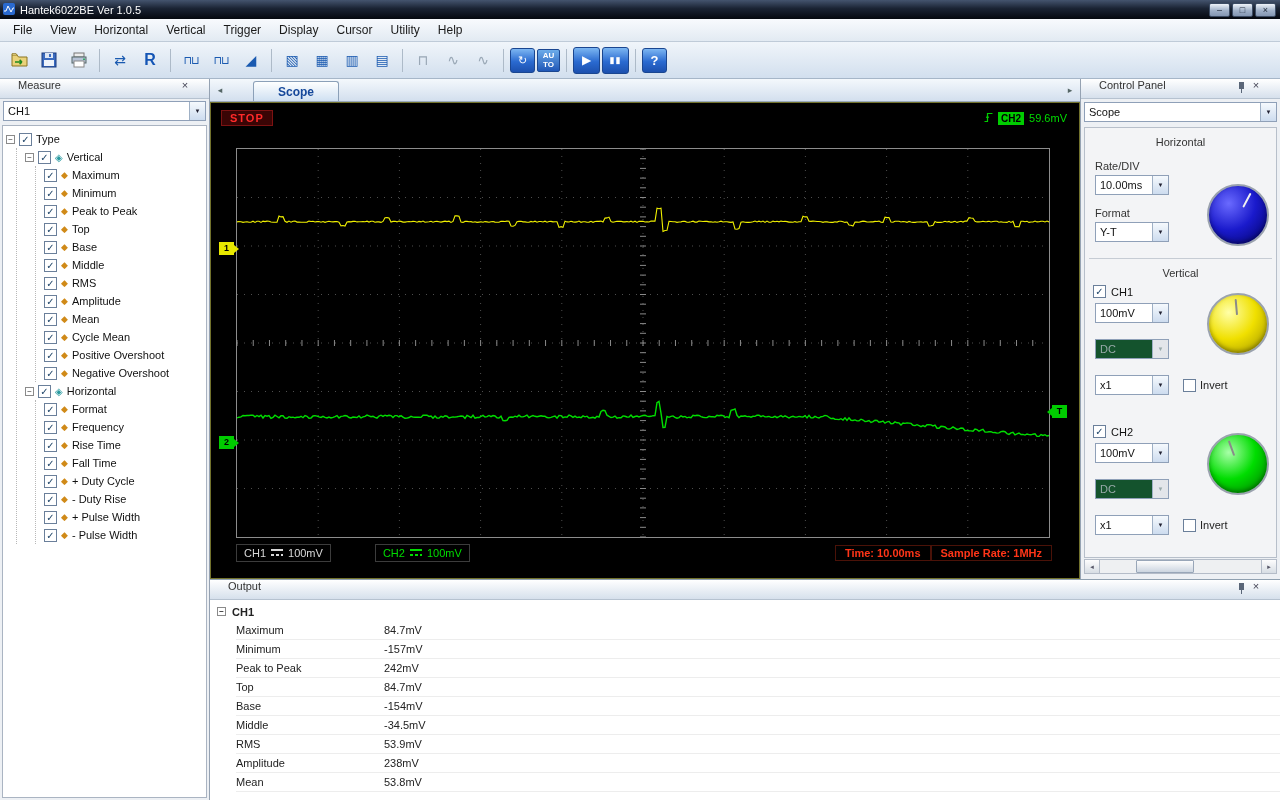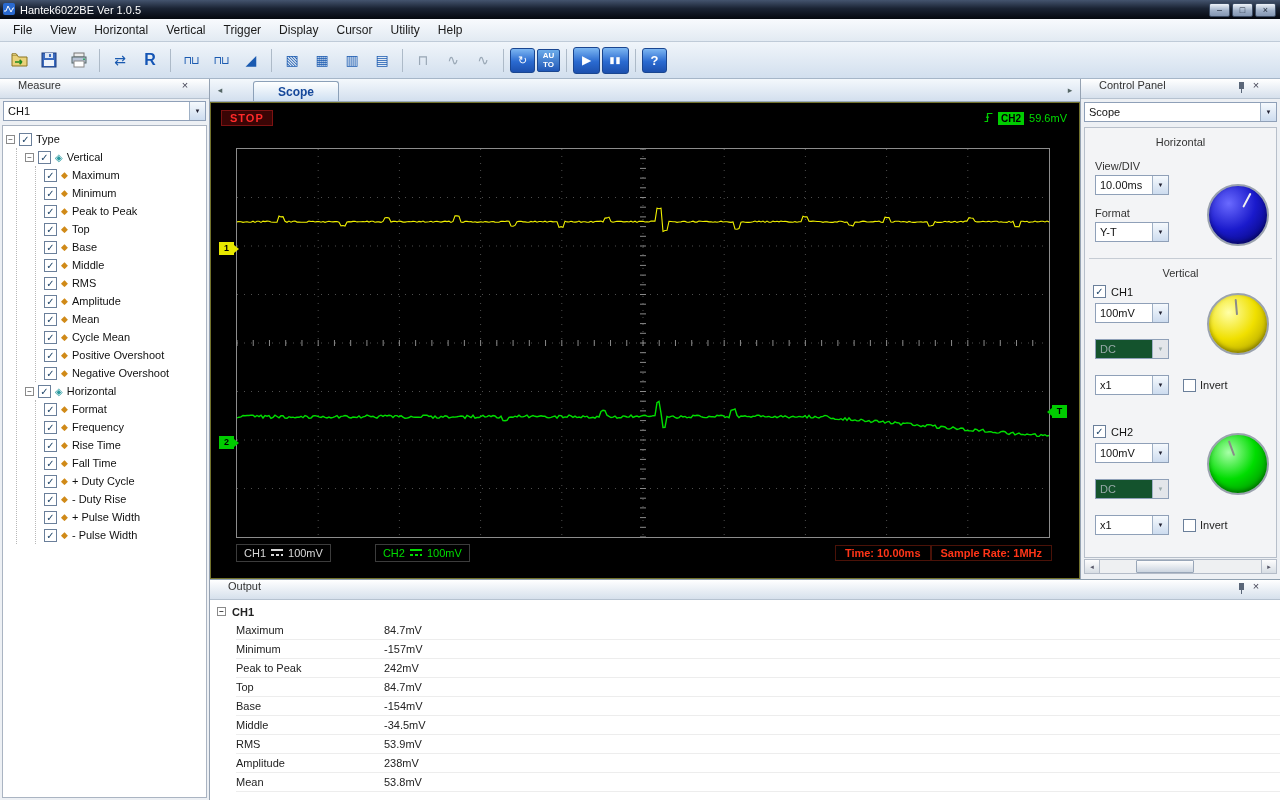--- a/index.html
+++ b/index.html
@@ -532,21 +532,21 @@
             </span>
           </div>
           <div class="cp-dd-row">
             <div class="dropdown">
               <span>Scope</span>
               <span class="dd-arrow">▼</span>
             </div>
           </div>
           <div class="cp-content">
             <div class="cp-sec">Horizontal</div>
-            <div class="cp-flabel">View/DIV</div>
+            <div class="cp-flabel">Rate/DIV</div>
             <div class="dropdown cp-dd">
               <span>10.00ms</span>
               <span class="dd-arrow">▼</span>
             </div>
             <div class="knob" id="hknob" style="background: radial-gradient(circle at 34% 30%, rgb(106, 106, 255) 0%, rgb(26, 26, 204) 48%, rgb(0, 0, 96) 100%);">
                 <span class="knob-line" style="background: rgb(240, 240, 240); transform: rotate(28deg);"></span>
               </div>
             <div class="cp-flabel">Format</div>
             <div class="dropdown cp-dd">
               <span>Y-T</span>

